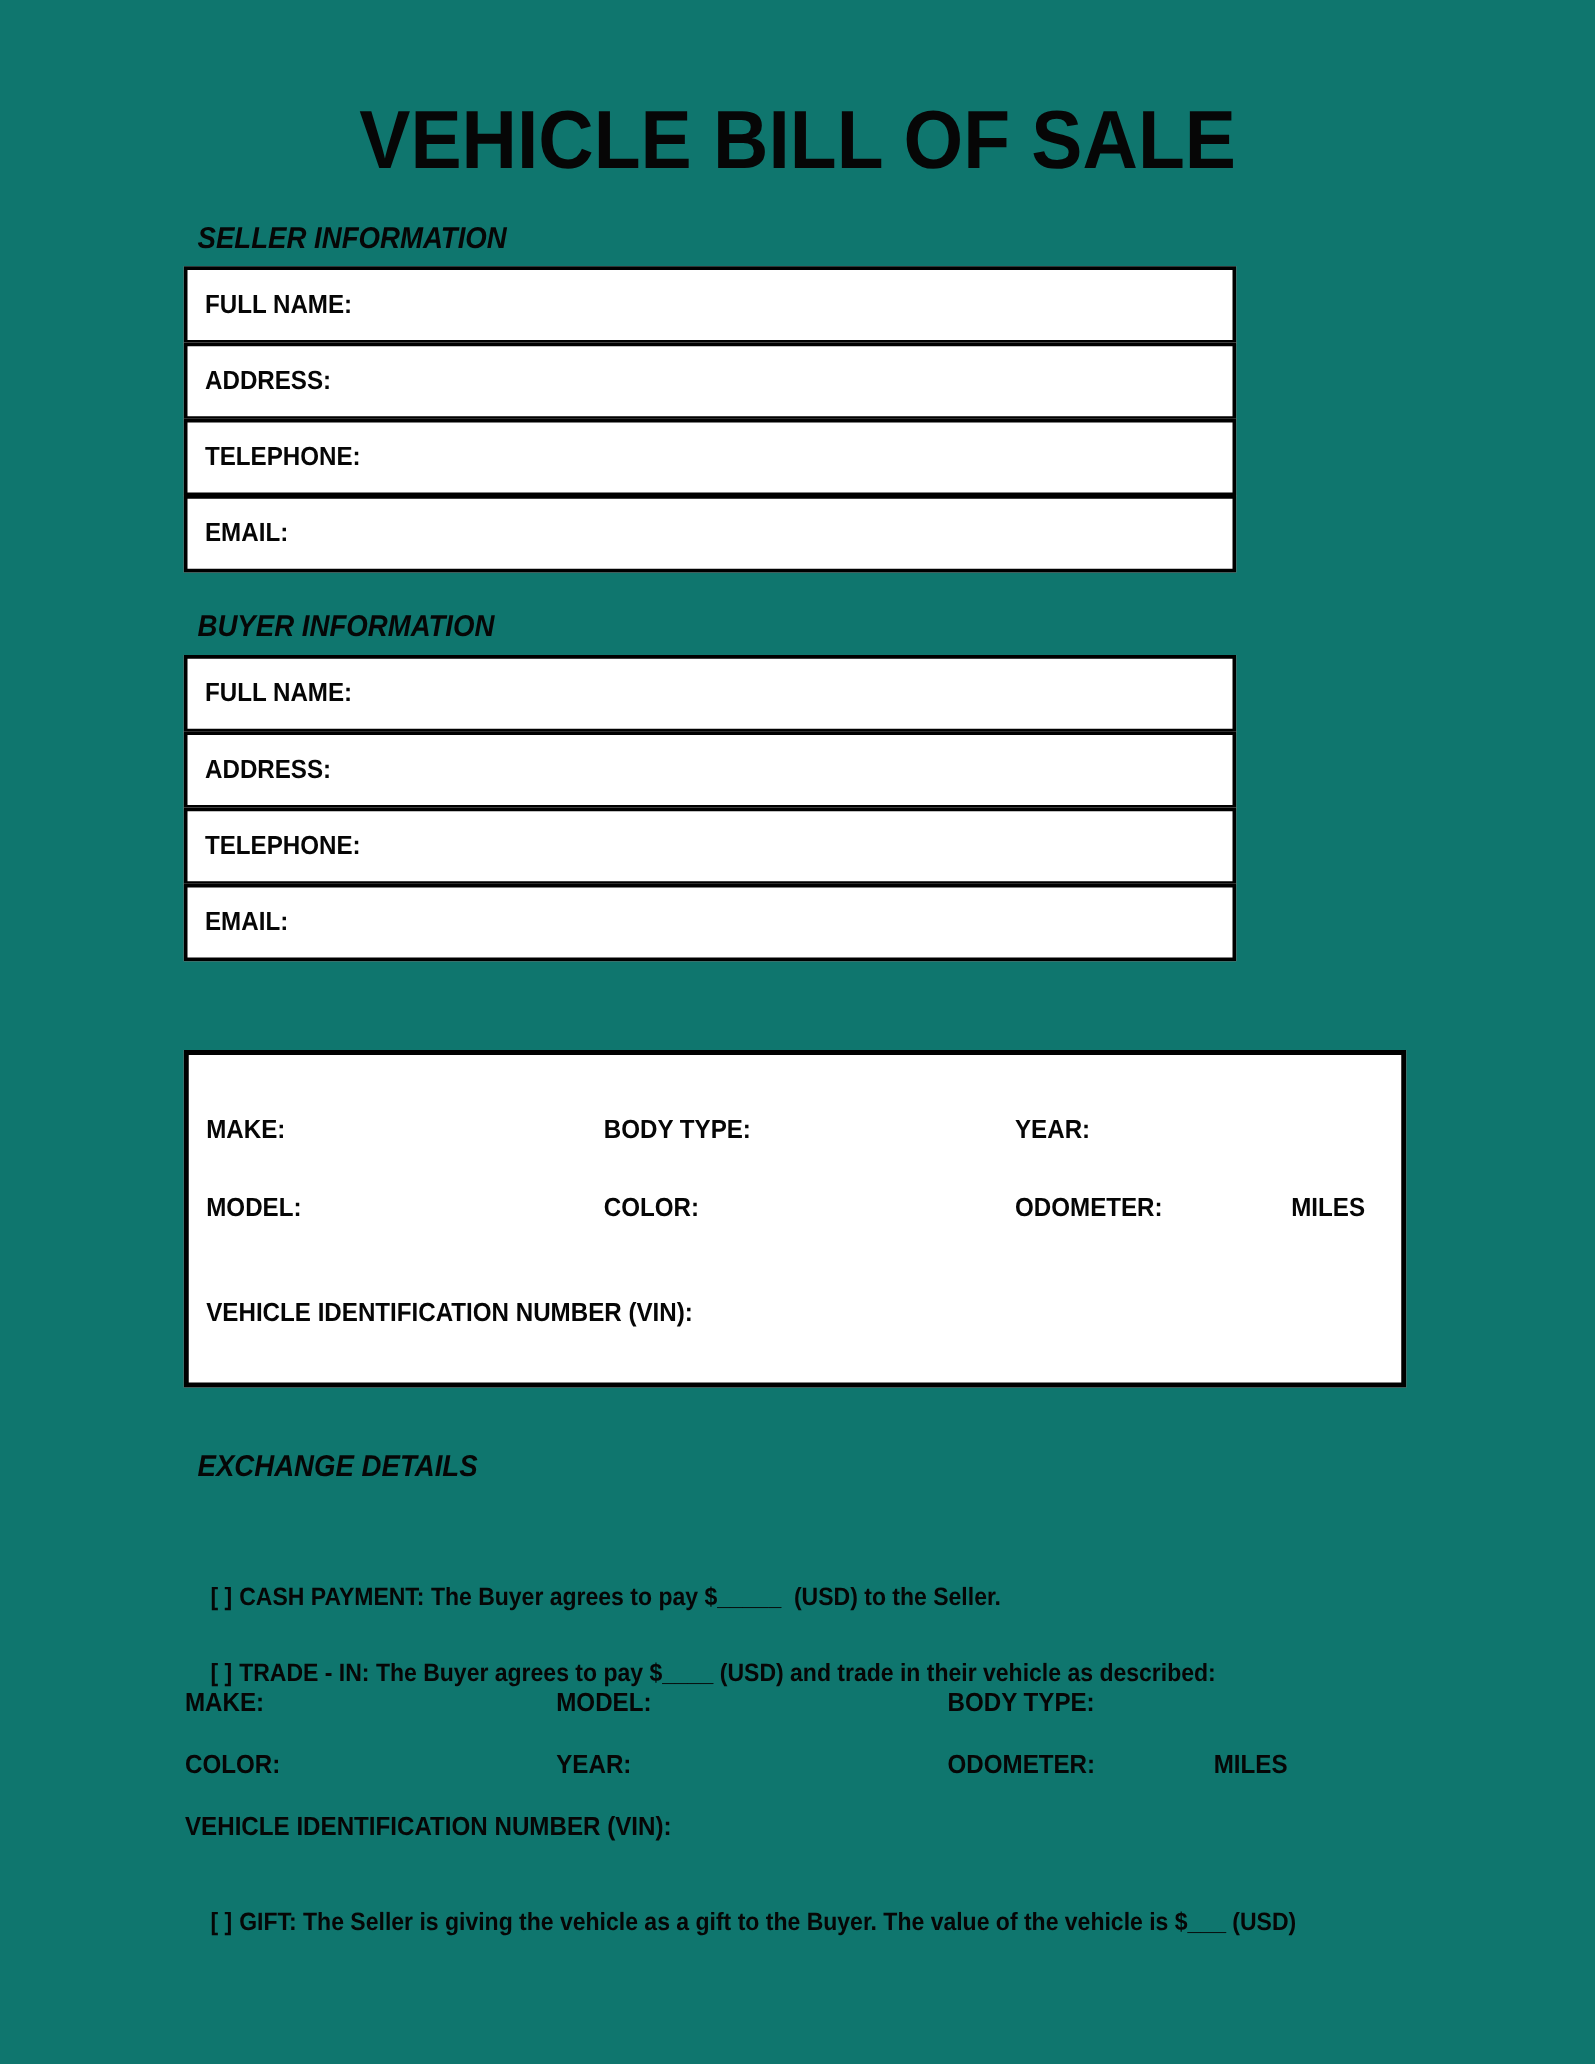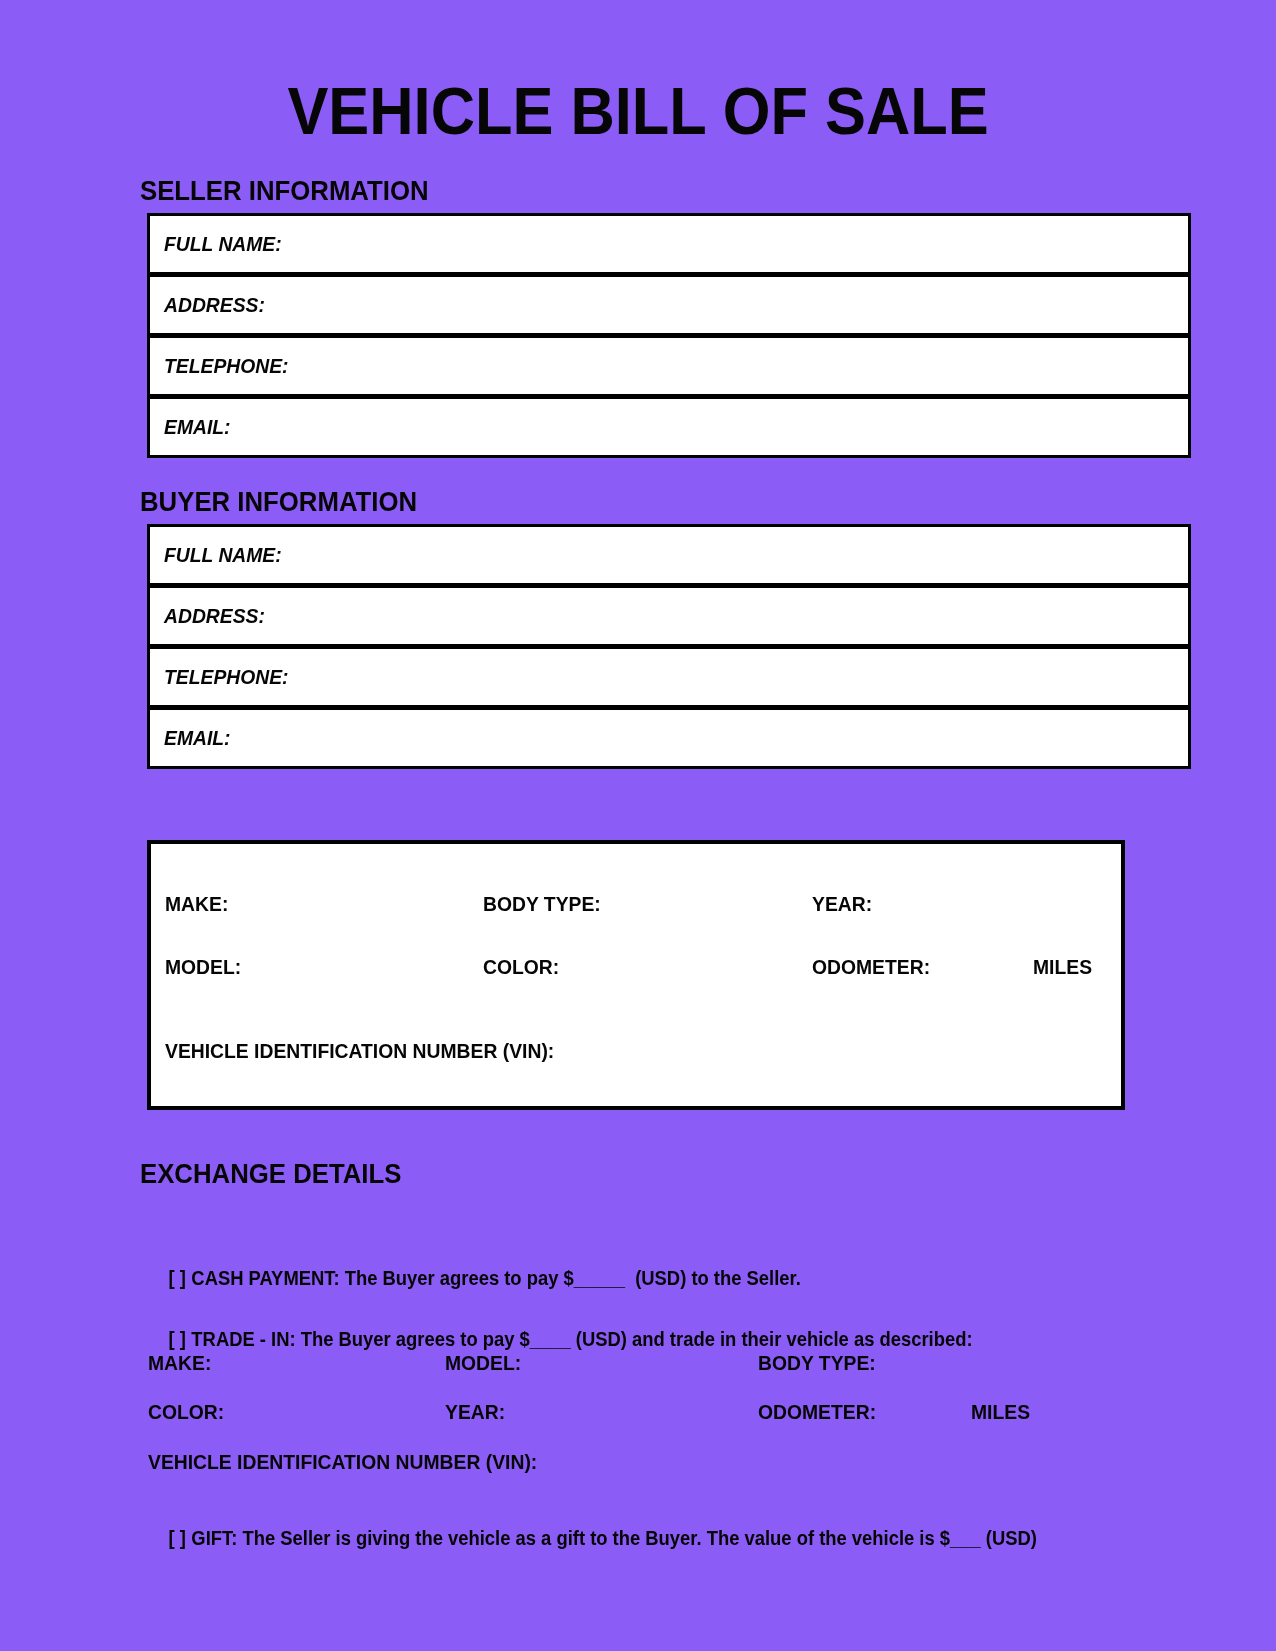--- a/index.html
+++ b/index.html
@@ -1,20 +1,20 @@
 <!DOCTYPE html>
 <html><head>
 <meta charset="utf-8">
 <style>
   html,body{margin:0;padding:0;background:#ffffff;}
   .page{
     position:relative;
     width:1276px;
     height:1651px;
-    background:#8b5cf6;
+    background:#0f766e;
     font-family:"Liberation Sans", sans-serif;
     font-weight:700;
     color:#060606;
     overflow:hidden;
   }
   h1,h2{margin:0;padding:0;font-weight:700;}
   
   .tx{
     display:inline-block;
     transform:scaleX(0.92);
@@ -30,29 +30,29 @@
     font-size:66px;
     line-height:86px;
     letter-spacing:0px;
     display:inline-block;
     transform:scaleX(0.93);
     transform-origin:50% 50%;
     white-space:pre;
   }
   .heading{
     position:absolute;
-    left:140px;
-    font-size:28px;
+    left:158px;
+    font-size:24px;
     line-height:30px;
+    font-style:italic;
   }
   .infobox{
     position:absolute;
     left:147px;
-    width:1044px;
-    font-style:italic;
+    width:842px;
   }
   .frow{
     box-sizing:border-box;
     height:62px;
     border:3px solid #000;
     margin-top:-1px;
     display:flex;
     align-items:center;
     padding-left:14px;
     background:#fff;

